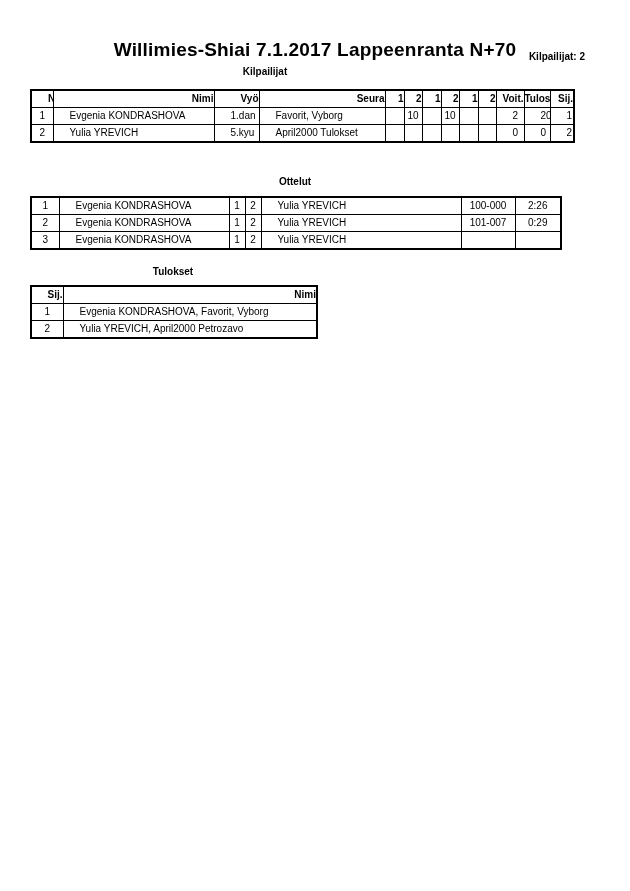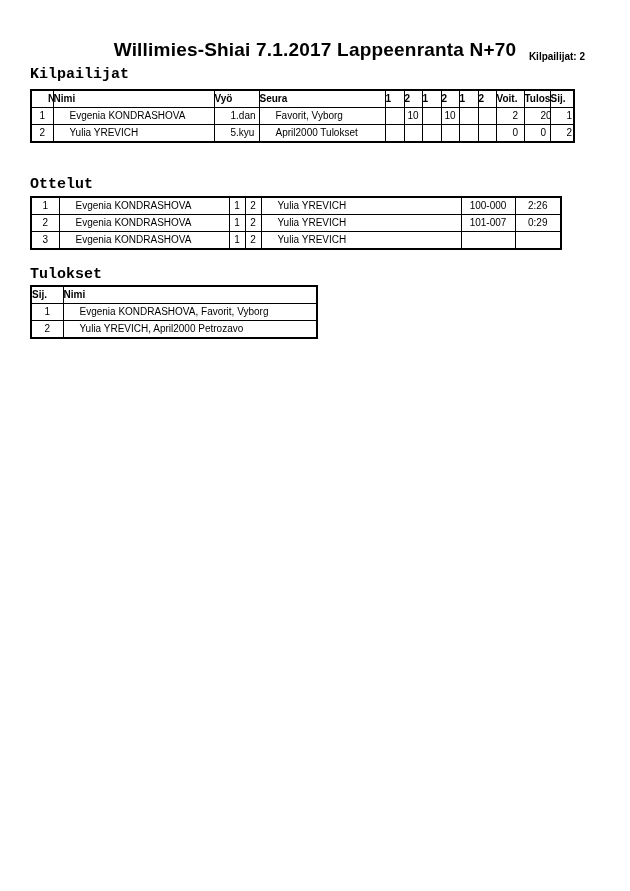--- a/index.html
+++ b/index.html
@@ -8,35 +8,35 @@
     font-family:"Liberation Sans", sans-serif; position:relative; overflow:hidden;
   }
   .page-title {
     position:absolute; top:20px; left:0; width:630px;
     text-align:center; font-size:19px; font-weight:bold; letter-spacing:0.2px;margin-top:19px;
   }
   .competitors-count {
     position:absolute; top:51px; right:45px;
     font-size:10px; font-weight:bold;
   }
-  .section-title { position:absolute; font-size:15px; font-weight:bold; text-align:left;font-family:Liberation Mono, monospace; }
+  .section-title { position:absolute; font-size:10px; font-weight:bold; text-align:center; }
   #kilpailijat-title { top:66px; left:30px; width:470px; }
   #ottelut-title     { top:176px; left:30px; width:530px; }
   #tulokset-title    { top:266px; left:30px; width:286px; }
 
   table { border-collapse:collapse; table-layout:fixed; position:absolute; background:#fff; border:2px solid #000; }
   #kilpailijat-table { top:89px;  left:30px; width:543px; }
   #ottelut-table     { top:196px; left:30px; width:530px; }
   #tulokset-table    { top:285px; left:30px; width:286px; }
 
   th, td {
     border:1px solid #000; height:16px; padding:0;
     font-size:10px; line-height:16px; white-space:nowrap; overflow:hidden;
   }
-  th { font-weight:bold; text-align:left; }
+  th { font-weight:bold; text-align:right; }
   td { font-weight:normal; }
   .l  { text-align:left; padding-left:16px; }
   .c  { text-align:center; }
 </style>
 </head>
 <body>
 
 <div class="page-title">Willimies-Shiai  7.1.2017  Lappeenranta   N+70</div>
 <div class="competitors-count">Kilpailijat: 2</div>
 

